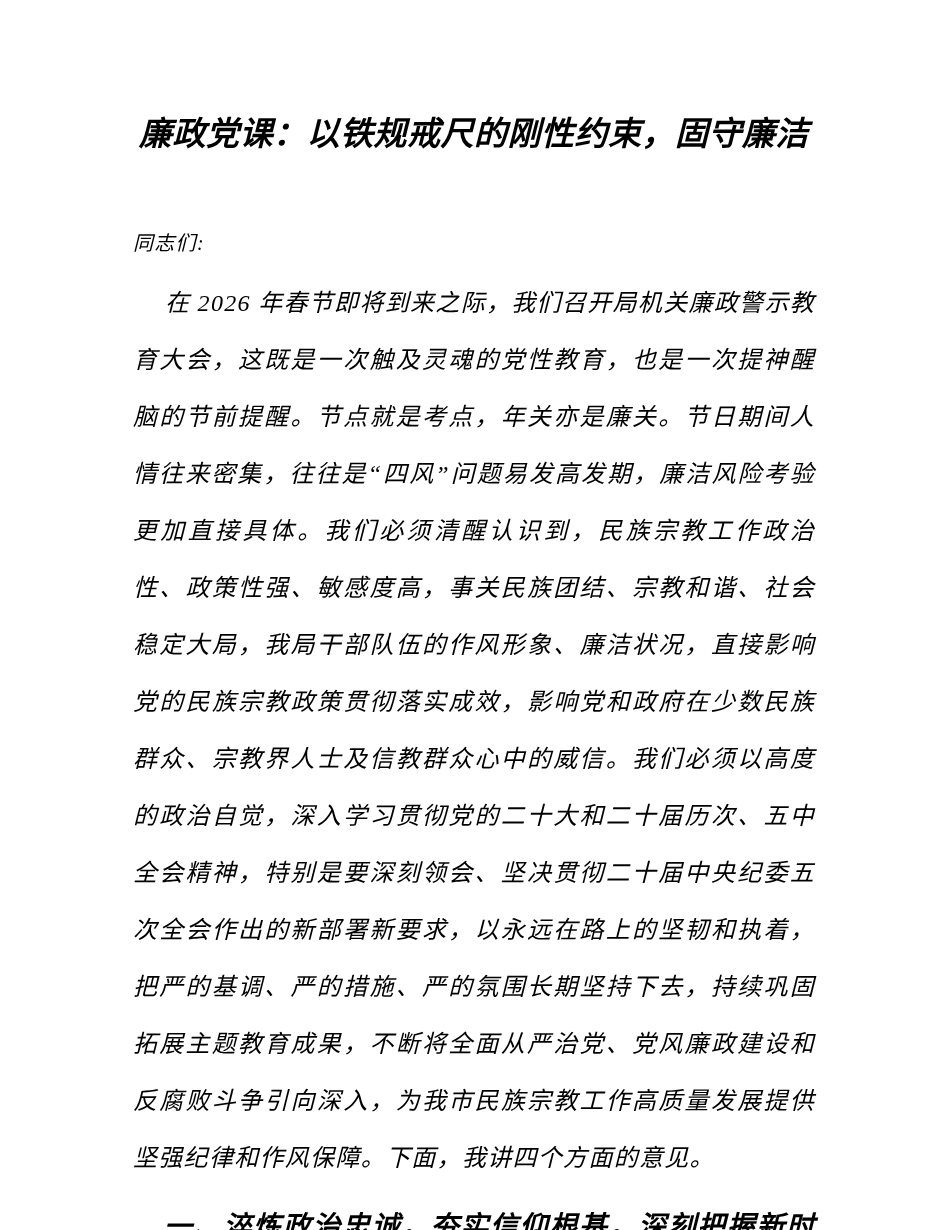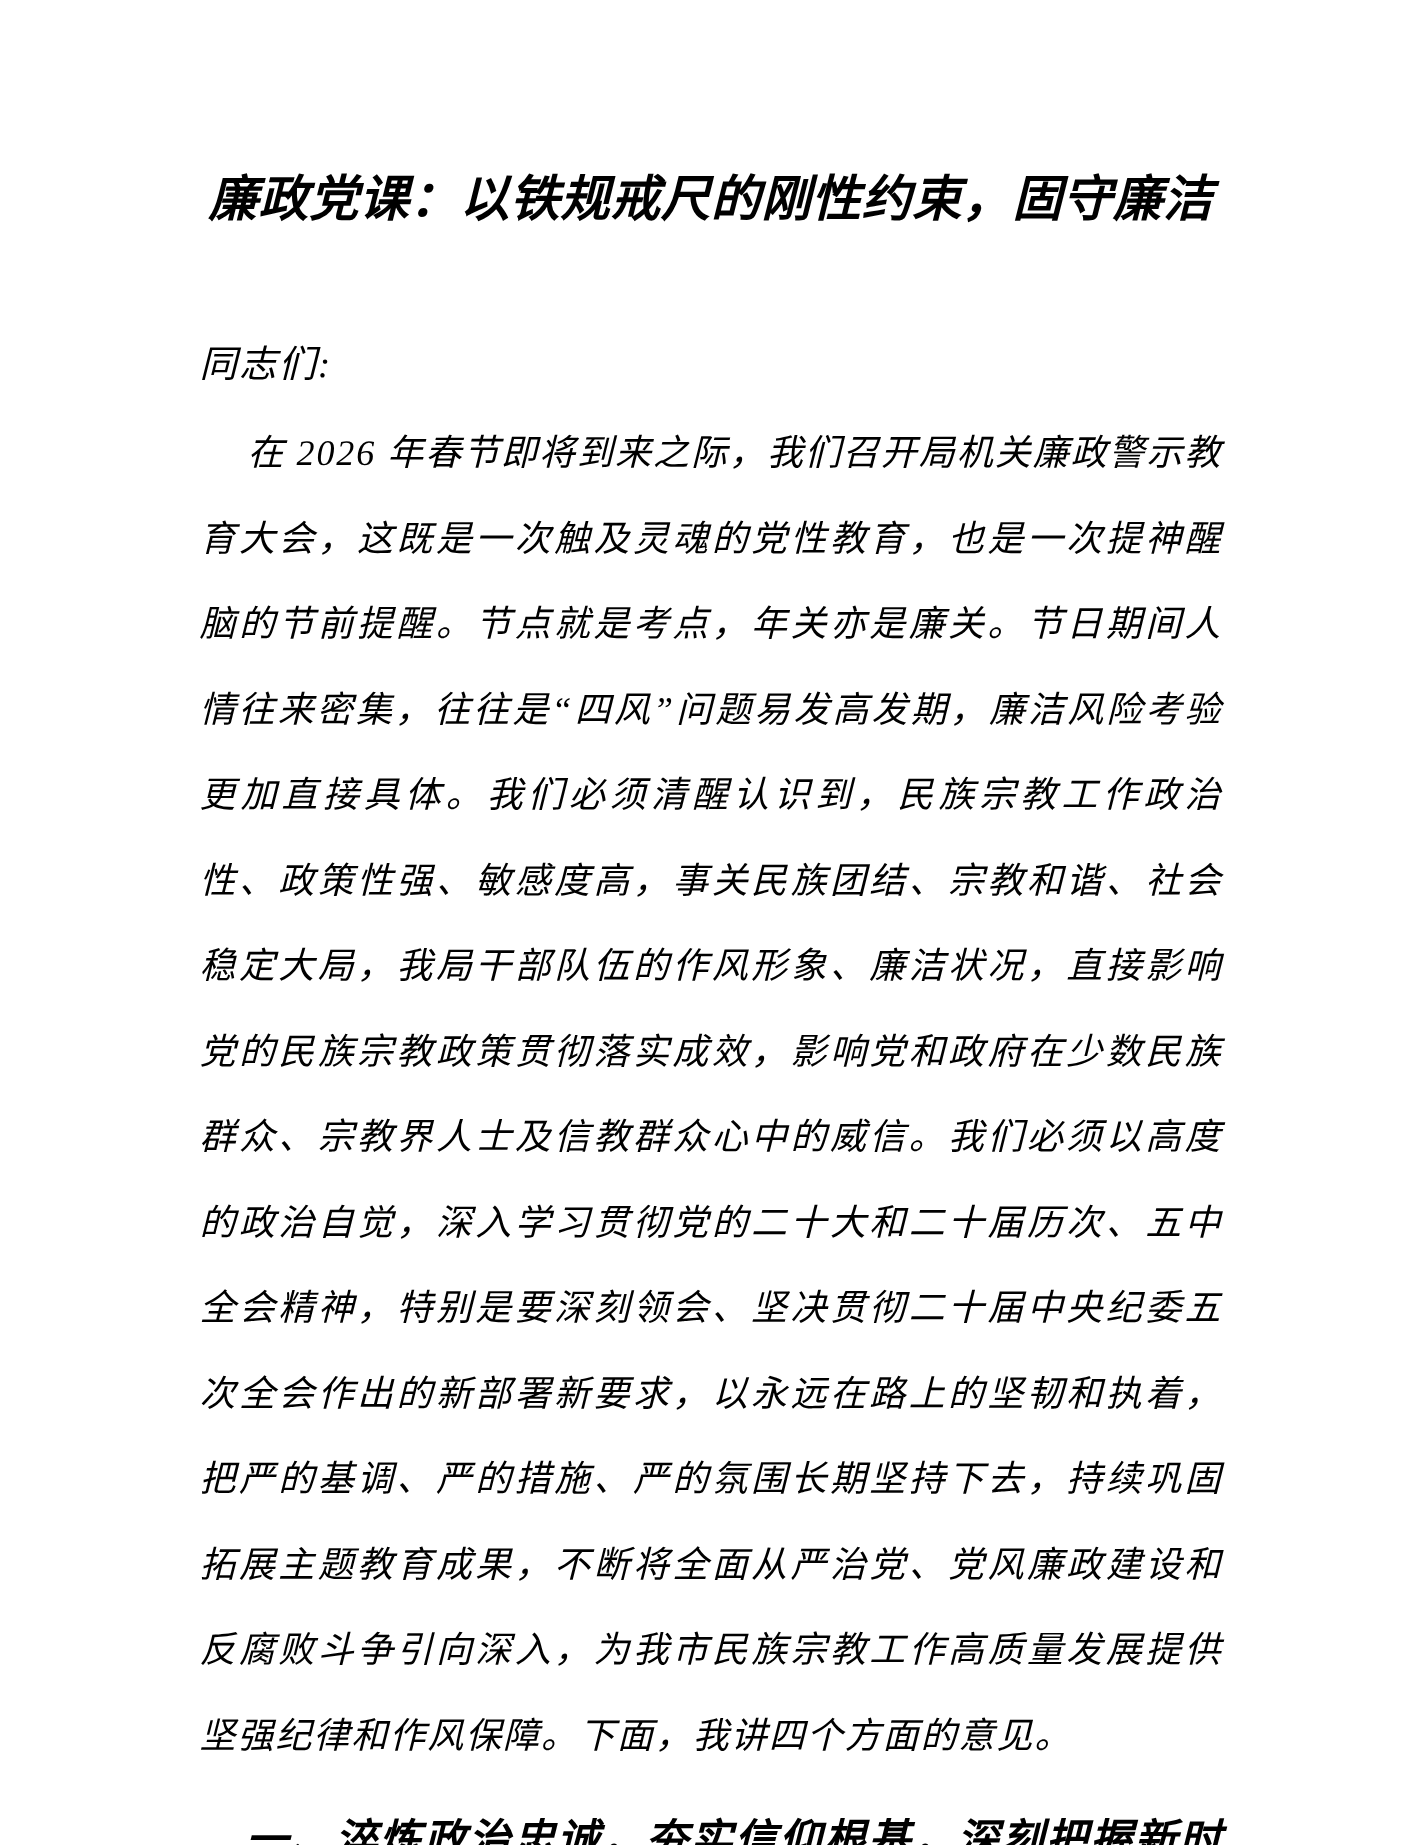--- a/index.html
+++ b/index.html
@@ -23,21 +23,21 @@
     font-size: 33px;
     line-height: 46px;
     font-weight: bold;
     text-align: center;
     letter-spacing: 0.5px;
     font-family: "Liberation Serif", serif;
   }
   .title-line { display: block; }
   .salutation {
     margin: 65px 0 9px 0;
-    font-size: 25px;
+    font-size: 20px;
     line-height: 43.5px;
     letter-spacing: 1.3px;
   }
   .body-para {
     margin: 0;
     font-size: 24px;
     line-height: 57px;
     letter-spacing: 1.3px;
     text-align: justify;
     text-justify: inter-ideograph;

